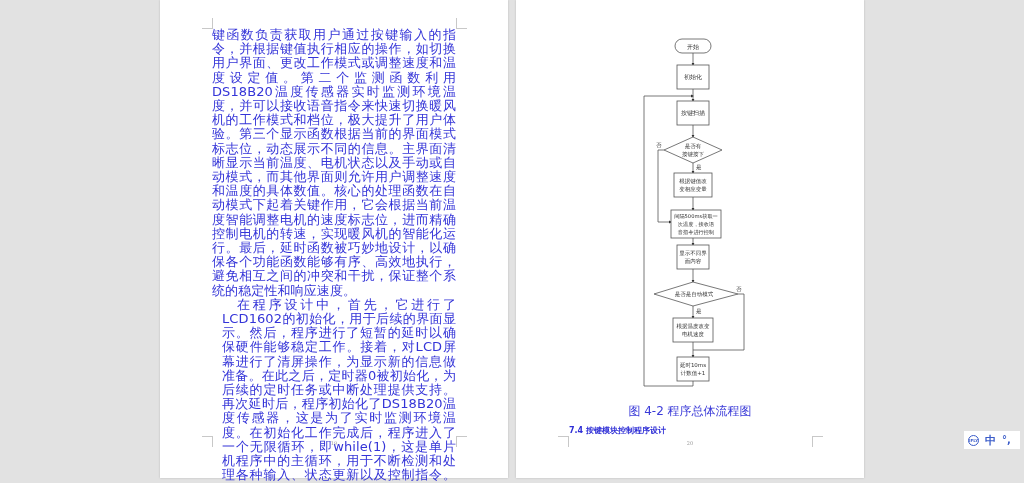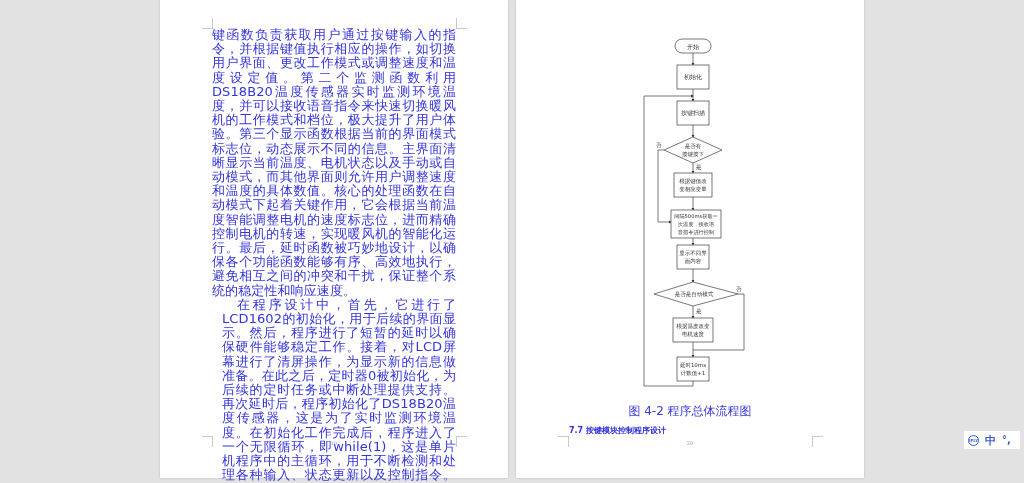--- a/index.html
+++ b/index.html
@@ -127,21 +127,21 @@
       <line x1="177" y1="342" x2="177" y2="357" marker-end="url(#ar)"></line>
 
       <rect x="161" y="357" width="32" height="24" fill="#fff"></rect>
       <text x="177" y="367" text-anchor="middle" fill="#333" stroke="none" font-size="5.5">延时10ms</text>
       <text x="177" y="375" text-anchor="middle" fill="#333" stroke="none" font-size="5.5">计数值+1</text>
 
       <polyline points="177,381 177,386 128,386 128,96 177,96" marker-end="url(#ar)"></polyline>
     </svg>
   </div>
   <div class="fig-caption">图 4-2   程序总体流程图</div>
-  <div class="section-heading">7.7  按键模块控制程序设计</div>
+  <div class="section-heading">7.4  按键模块控制程序设计</div>
   <div class="corner c-bl" style="left:42px;top:436px;"></div>
   <div class="corner c-br" style="left:296px;top:436px;"></div>
   <div class="page-num">20</div>
 </div>
 
 <div class="ime">
   <span class="logo">IFLY</span>
   <span class="lang">中</span>
   <span class="punct">°,</span>
 </div>

